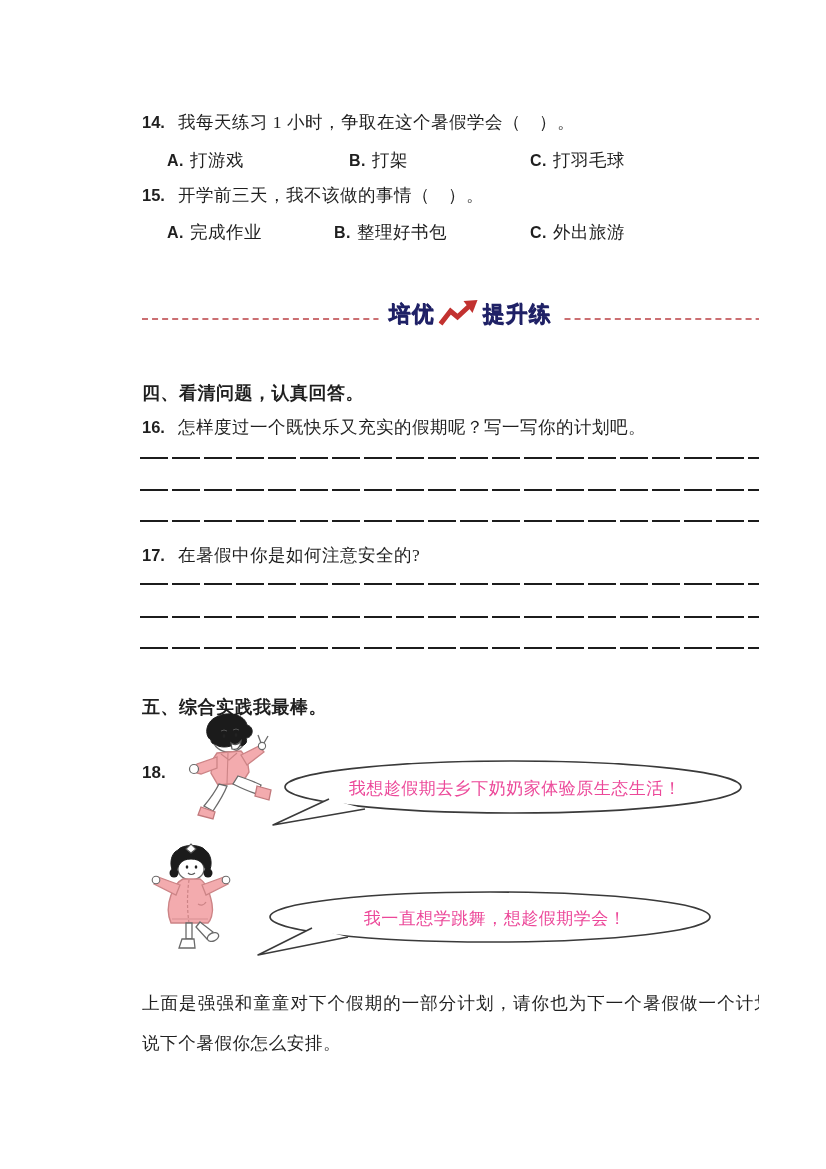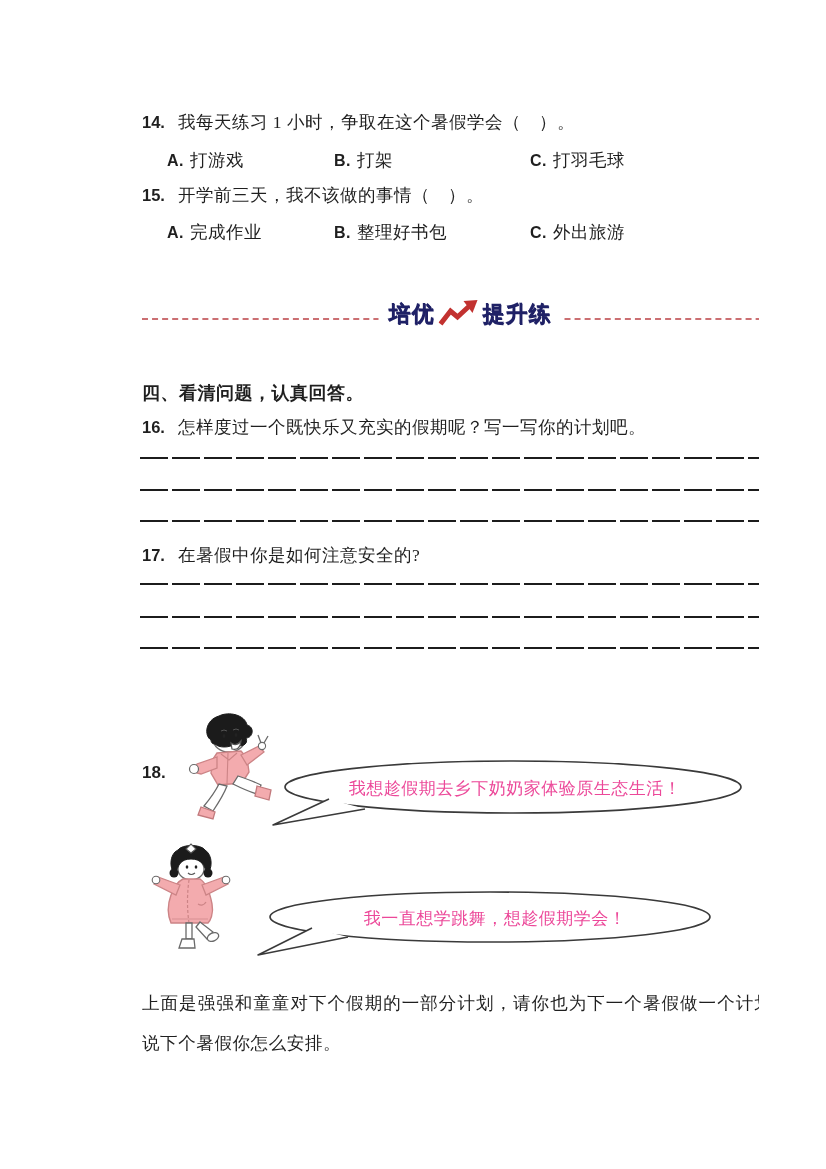--- a/index.html
+++ b/index.html
@@ -51,21 +51,21 @@
 <div class="page">
 
   <div class="abs" style="left:75px; top:109px;">
     <span class="qnum">14.</span>
     <span class="qtext" style="margin-left:9px;">我每天练习 1 小时，争取在这个暑假学会（　）。</span>
   </div>
   <div>
     <span class="abs qtext" style="left:100px; top:147px;">
       <span class="optlabel">A.</span><span>打游戏</span>
     </span>
-    <span class="abs qtext" style="left:267px; top:147px;">
+    <span class="abs qtext" style="left:282px; top:147px;">
       <span class="optlabel">B.</span><span>打架</span>
     </span>
     <span class="abs qtext" style="left:463px; top:147px;">
       <span class="optlabel">C.</span><span>打羽毛球</span>
     </span>
   </div>
 
   <div class="abs" style="left:75px; top:182px;">
     <span class="qnum">15.</span>
     <span class="qtext" style="margin-left:9px;">开学前三天，我不该做的事情（　）。</span>
@@ -107,20 +107,21 @@
 
   <div class="abs" style="left:75px; top:542px;">
     <span class="qnum">17.</span>
     <span class="qtext" style="margin-left:9px;">在暑假中你是如何注意安全的?</span>
   </div>
   <div class="ansline" style="top:583px;"></div>
   <div class="ansline" style="top:616px;"></div>
   <div class="ansline" style="top:647px;"></div>
   <span class="ansperiod" style="top:636px;">。</span>
 
+  <div class="abs heading" style="left:75px; top:695px;">五、综合实践我最棒。</div>
 
   <div class="abs qnum" style="left:75px; top:763px; font-size:17px;">18.</div>
 
   <svg class="abs" style="left:104px; top:712px;" width="114" height="116" viewBox="0 0 114 116">
 
     <ellipse cx="58" cy="27" rx="16" ry="13" fill="#ffffff" stroke="#6a6a6a" stroke-width="1.3"></ellipse>
 
     <path d="M40,28 C33,24 34,8 48,4 C58,-1 74,3 76,13 C84,15 82,26 75,26 C78,33 69,36 64,32 C58,36 48,36 44,32 C41,32 40,30 40,28 Z" fill="#1b1b1b" stroke="#1b1b1b"></path>
 
     <ellipse cx="53" cy="24" rx="1.5" ry="2" fill="#222"></ellipse>

